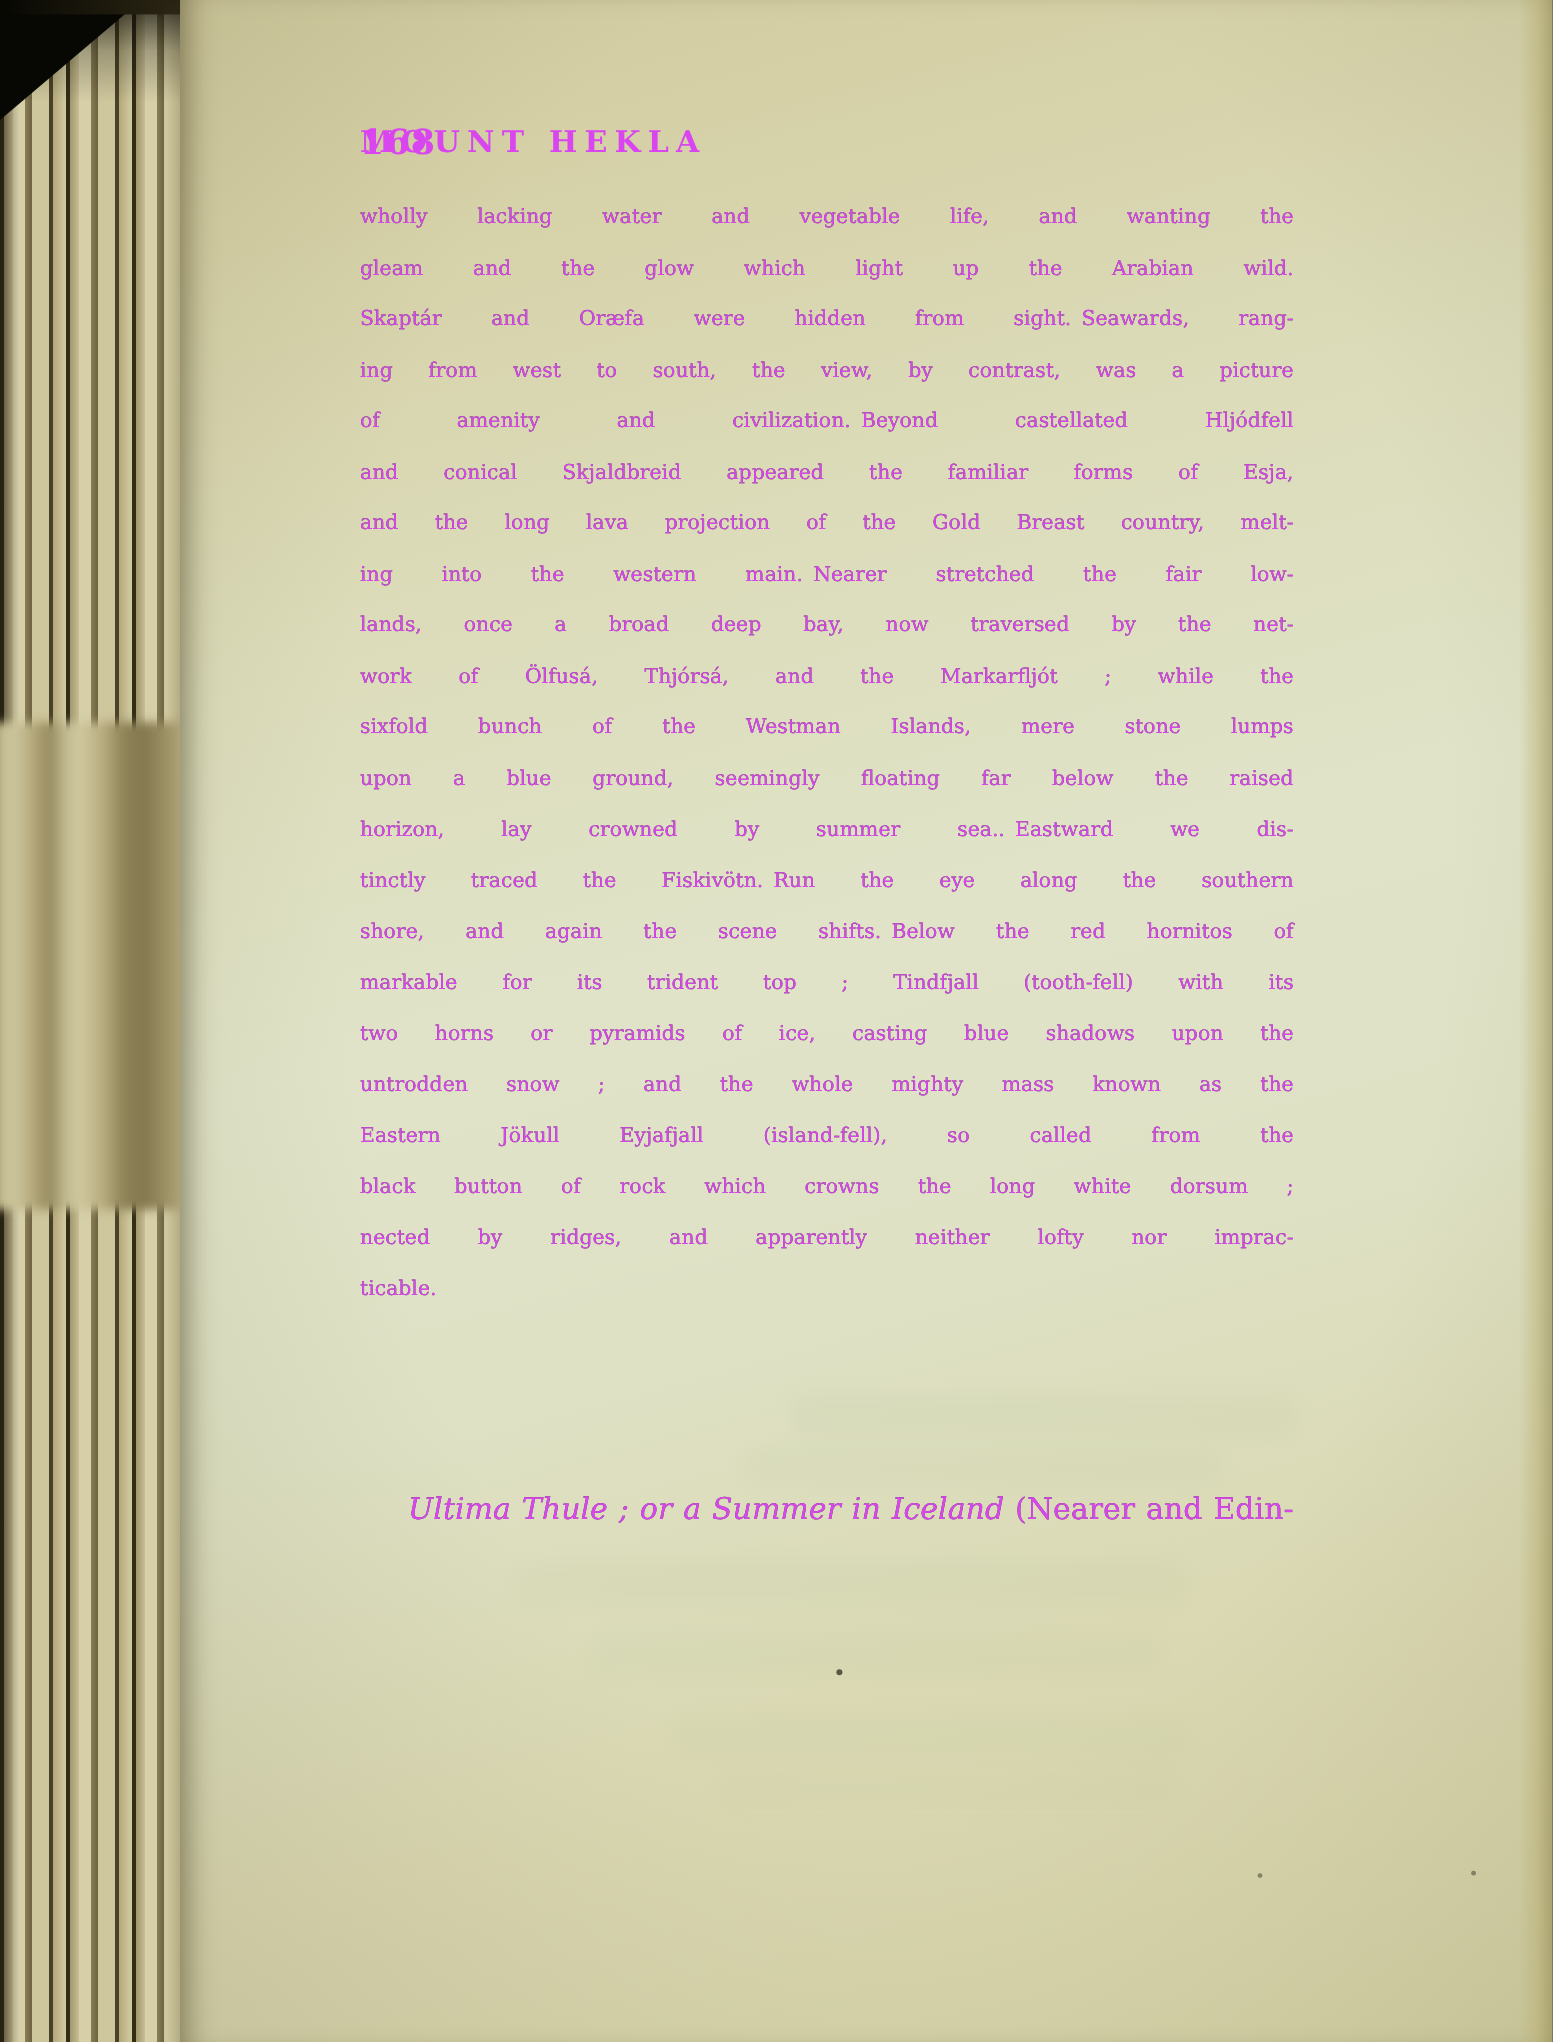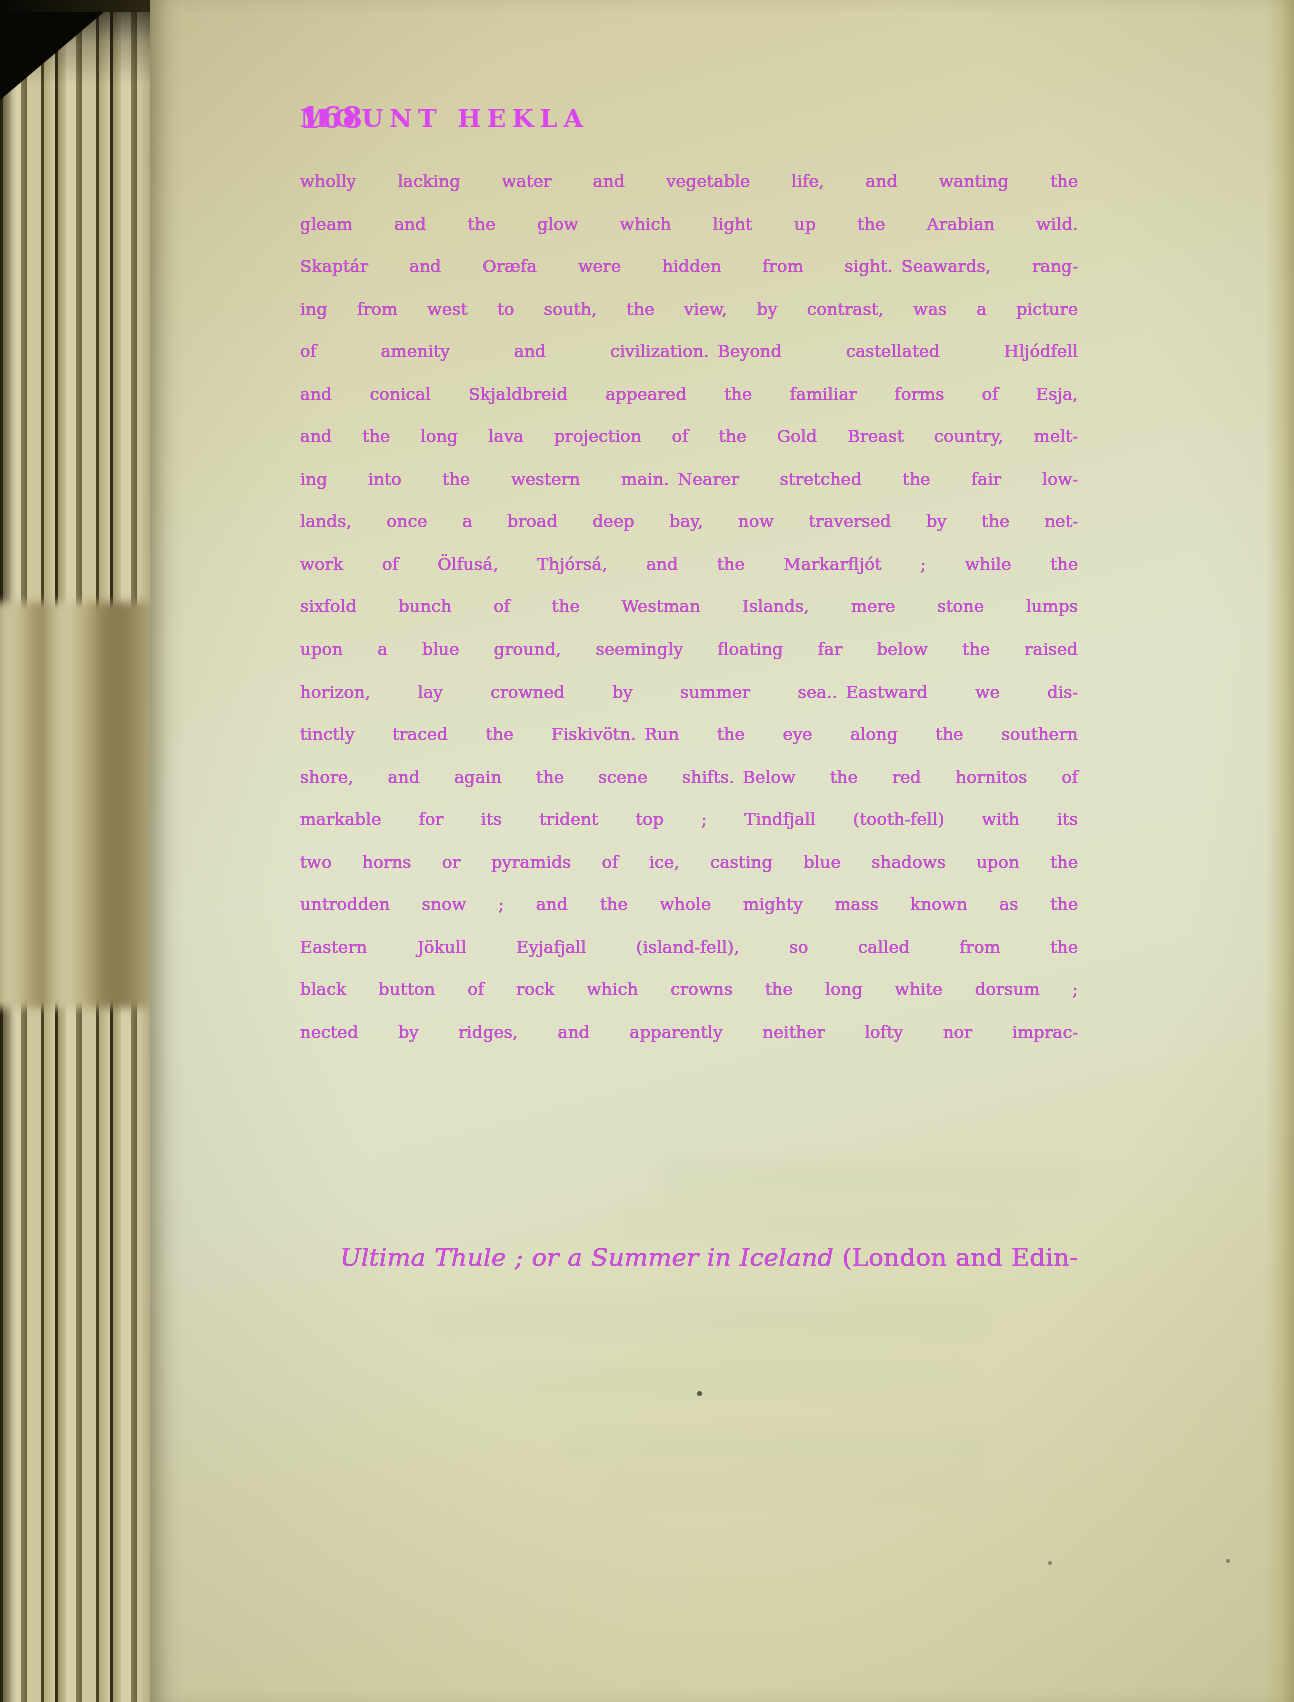--- a/index.html
+++ b/index.html
@@ -138,22 +138,23 @@
       <div class="line">upon a blue ground, seemingly floating far below the raised</div>
       <div class="line">horizon, lay crowned by summer sea.. Eastward we dis-</div>
       <div class="line">tinctly traced the Fiskivötn. Run the eye along the southern</div>
       <div class="line">shore, and again the scene shifts. Below the red hornitos of</div>
       <div class="line">markable for its trident top ; Tindfjall (tooth-fell) with its</div>
       <div class="line">two horns or pyramids of ice, casting blue shadows upon the</div>
       <div class="line">untrodden snow ; and the whole mighty mass known as the</div>
       <div class="line">Eastern Jökull Eyjafjall (island-fell), so called from the</div>
       <div class="line">black button of rock which crowns the long white dorsum ;</div>
       <div class="line">nected by ridges, and apparently neither lofty nor imprac-</div>
+      <div class="line last">ticable.</div>
     </div>
 
     <div class="citation">
       <div class="cit-line first">
-        <span class="cit-italic">Ultima Thule ; or a Summer in Iceland</span><span> (London and Edin-</span>
+        <span class="cit-italic">Ultima Thule ; or a Summer in Iceland</span><span> (Nearer and Edin-</span>
       </div>
     </div>
   </div>
 
 </div>
 
 </body></html>

